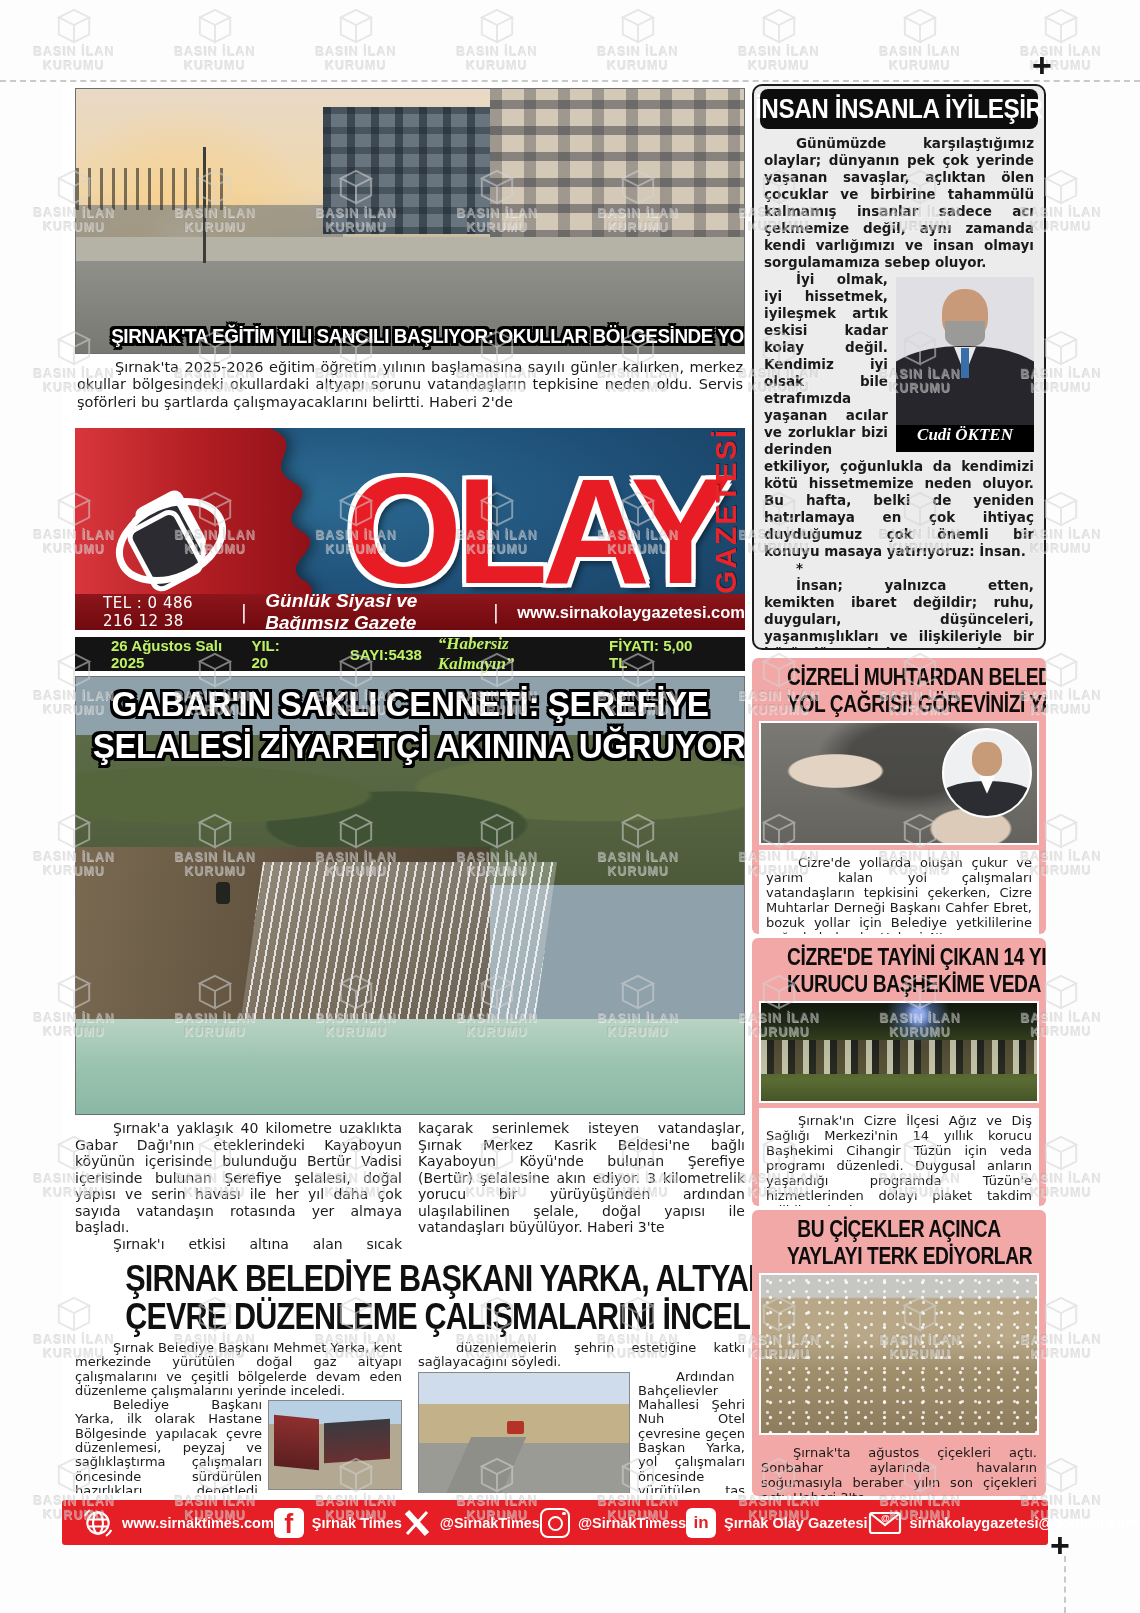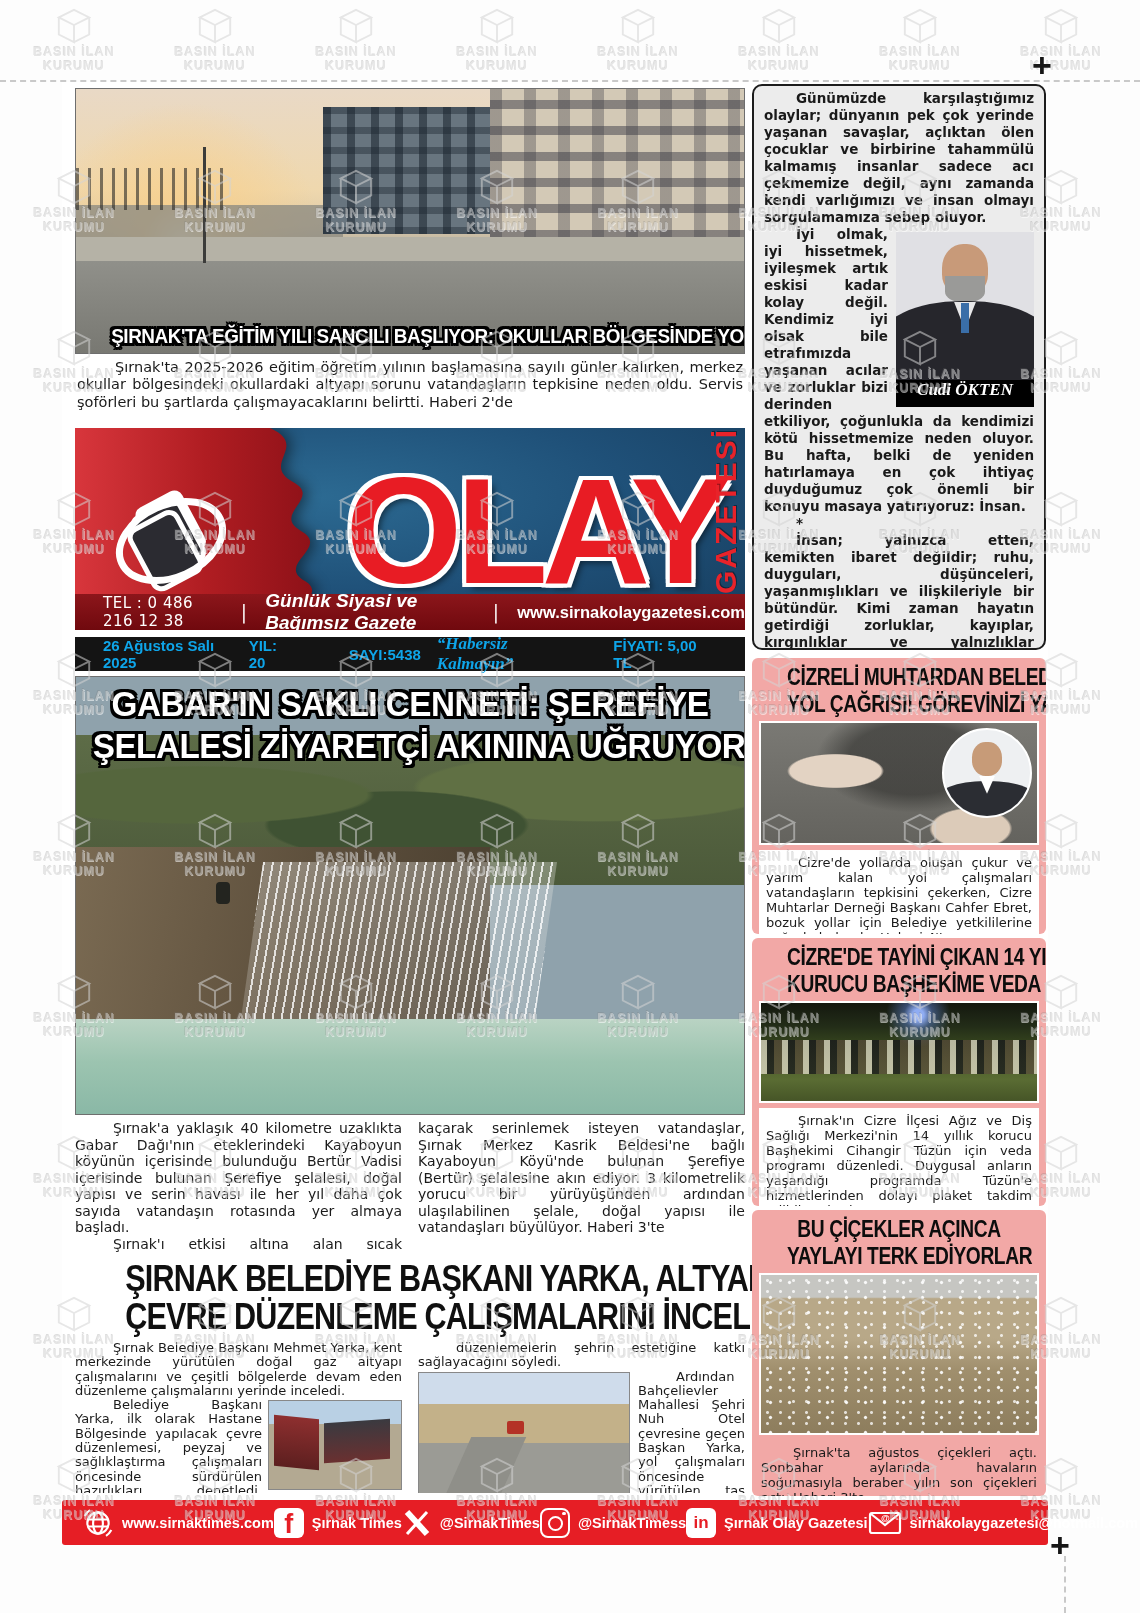--- a/index.html
+++ b/index.html
@@ -57,22 +57,22 @@
   .mh-vert{position:absolute;right:2px;top:4px;height:162px;writing-mode:vertical-rl;transform:rotate(180deg);
     color:#e8232a;font:800 30px "Liberation Sans",sans-serif;letter-spacing:2px;
     text-shadow:1px 1px 0 rgba(0,0,0,.4);}
   .mh-bar{position:absolute;left:0;bottom:0;width:100%;height:36px;display:flex;align-items:center;
     background:linear-gradient(180deg,#8c161b,#70090e);color:#fff;}
   .mh-tel{margin-left:28px;font-size:15px;letter-spacing:.5px;}
   .mh-sep{margin:0 18px;font-size:20px;opacity:.9;}
   .mh-slogan{font:bold italic 19px "Liberation Sans",sans-serif;}
   .mh-web{font:bold 16.5px "Liberation Sans",sans-serif;}
   
-  .datebar{margin-top:7px;height:34px;background:#141414;color:#0ea5e9;display:flex;align-items:center;
-    padding:0 28px;box-sizing:border-box;font:bold 15px "Liberation Sans",sans-serif;}
+  .datebar{margin-top:7px;height:34px;background:#141414;color:#bef264;display:flex;align-items:center;
+    padding:0 36px;box-sizing:border-box;font:bold 15px "Liberation Sans",sans-serif;}
   .d-year{margin-left:auto;margin-right:52px;}
   .d-issue{margin-right:16px;}
   .d-motto{margin-right:28px;font:bold italic 17px "Liberation Serif",serif;}
   
   .main-photo{margin-top:5px;height:437px;position:relative;border:1px solid #6e6e6e;overflow:hidden;background:#8fa2ac;}
   .wf-foliage{position:absolute;left:0;top:58px;width:100%;height:150px;
     background:radial-gradient(ellipse at 18% 40%,#55663d 0 22%,transparent 23%),
       radial-gradient(ellipse at 48% 60%,#3f5233 0 26%,transparent 27%),
       radial-gradient(ellipse at 78% 35%,#607044 0 24%,transparent 25%),
       linear-gradient(180deg,#5d6c47,#4c5a3a);}
@@ -280,20 +280,23 @@
         <div class="ph-road"></div>
         <p class="indent">Ardından Bahçelievler Mahallesi Şehri Nuh Otel çevresine geçen Başkan Yarka, yol çalışmaları öncesinde yürütülen taş duvar yapımı, yol genişletme ve hazırlık çalışmalarını yerinde takip etti. Burada da yetkililerden bilgi alan Yarka, çalışmaların en kısa sürede tamamlanarak vatandaşların</p>
 
       </div>
     </div>
   </div>
 
   <div class="sidebar">
 
     <div class="opinion">
+      <div class="op-title">
+        <span>İNSAN İNSANLA İYİLEŞİR</span>
+      </div>
       <div class="op-text">
         <p>Günümüzde karşılaştığımız olaylar; dünyanın pek çok yerinde yaşanan savaşlar, açlıktan ölen çocuklar ve birbirine tahammülü kalmamış insanlar sadece acı çekmemize değil, aynı zamanda kendi varlığımızı ve insan olmayı sorgulamamıza sebep oluyor.</p>
         <div class="op-photo">
           <div class="op-img">
             <div class="head"></div>
             <div class="beard"></div>
             <div class="suit"></div>
             <div class="shirt"></div>
             <div class="tie"></div>
           </div>

